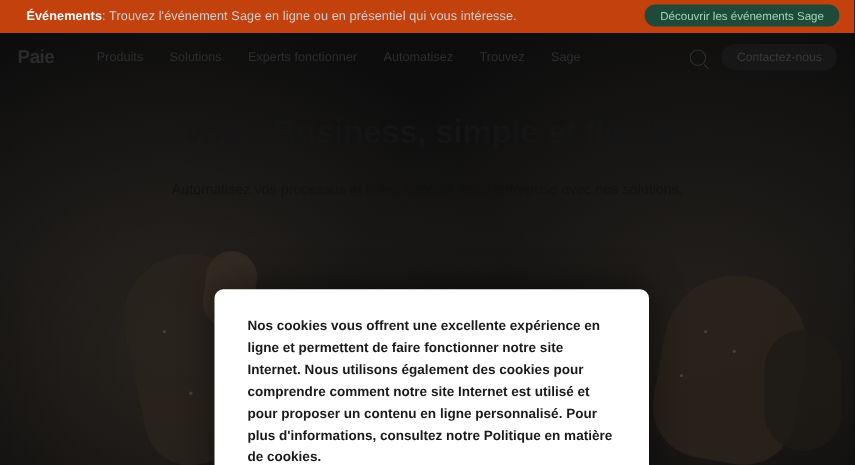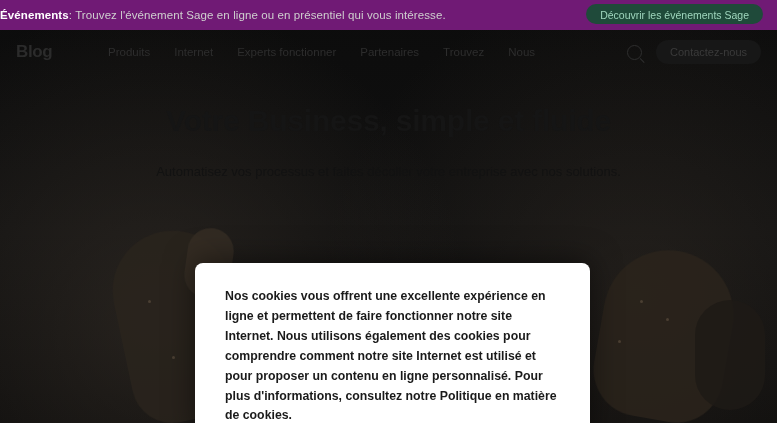--- a/index.html
+++ b/index.html
@@ -40,24 +40,24 @@
   .blob.b3 { left: 600px; top: 250px; width: 130px; height: 170px; background:#2b241c; border-radius: 70px 70px 50px 50px; transform: rotate(10deg); }
   .blob.b4 { left: 695px; top: 300px; width: 70px;  height: 110px; background:#1e1a16; border-radius: 40px; }
   .blob.b5 { left: 250px; top: 330px; width: 90px;  height: 95px;  background:#211c17; border-radius: 50%; }
   .blob.b6 { left: 430px; top: 340px; width: 110px; height: 90px;  background:#1c1813; border-radius: 55px; }
   .speck { position: absolute; width: 3px; height: 3px; background: #6b5c4a; border-radius: 50%; opacity: .5; }
 
   
   .announce {
     position: relative;
     height: 30px;
-    background: #701a75;
-    display: flex;
-    align-items: center;
-    padding: 0 0;
+    background: #c2410c;
+    display: flex;
+    align-items: center;
+    padding: 0 24px;
     z-index: 5;
   }
   .announce-text {
     font-size: 11.5px;
     color: #cfcfcf;
     letter-spacing: .1px;
     white-space: nowrap;
   }
   .announce-text b { color: #ffffff; font-weight: 700; }
   .announce-cta {
@@ -91,21 +91,21 @@
     color: #2b2b2b;
     font-size: 17px;
     font-weight: 700;
     letter-spacing: -0.4px;
     line-height: 20px;
   }
   .nav-items {
     display: flex;
     align-items: center;
     gap: 24px;
-    margin-left: 40px;
+    margin-left: 20px;
   }
   .nav-item {
     font-size: 11.5px;
     color: #2d2d2d;
     white-space: nowrap;
     cursor: pointer;
   }
   .nav-right {
     margin-left: auto;
     display: flex;
@@ -218,28 +218,28 @@
 
   <div class="announce">
     <div class="announce-text">
       <b>Événements</b><span>:</span>
       <span>Trouvez l'événement Sage en ligne ou en présentiel qui vous intéresse.</span>
     </div>
     <button class="announce-cta">Découvrir les événements Sage</button>
   </div>
 
   <div class="nav">
-    <div class="logo">Blog</div>
+    <div class="logo">Paie</div>
     <div class="nav-items">
       <div class="nav-item">Produits</div>
-      <div class="nav-item">Internet</div>
+      <div class="nav-item">Solutions</div>
       <div class="nav-item">Experts fonctionner</div>
-      <div class="nav-item">Partenaires</div>
+      <div class="nav-item">Automatisez</div>
       <div class="nav-item">Trouvez</div>
-      <div class="nav-item">Nous</div>
+      <div class="nav-item">Sage</div>
     </div>
     <div class="nav-right">
       <div class="search-icon"></div>
       <button class="nav-cta">Contactez-nous</button>
     </div>
   </div>
 
   <div class="hero">
     <h1>Votre Business, simple et fluide</h1>
     <p>Automatisez vos processus et faites décoller votre entreprise avec nos solutions.</p>

